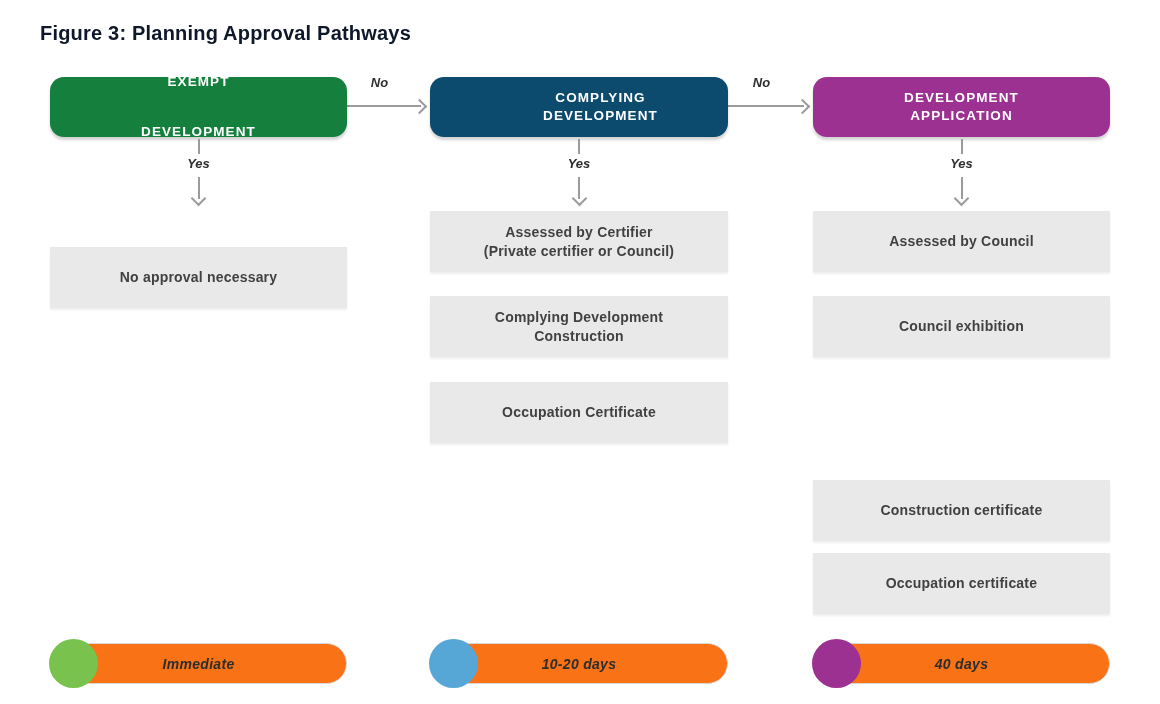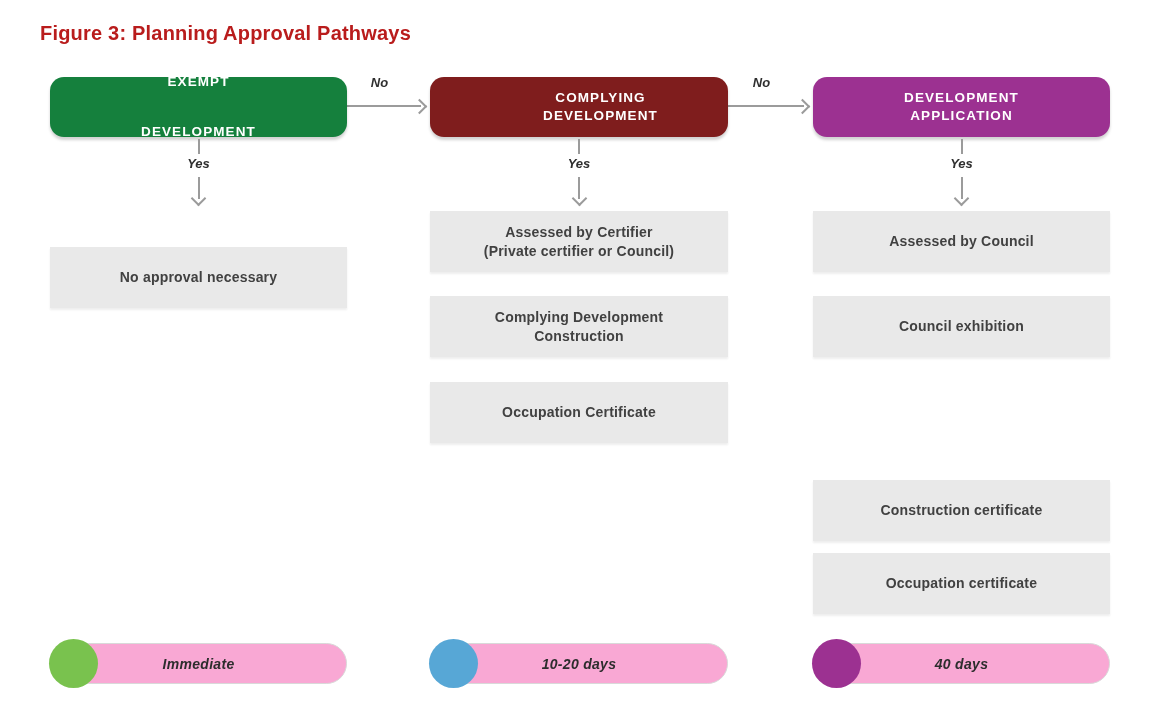--- a/index.html
+++ b/index.html
@@ -1,37 +1,37 @@
 <!DOCTYPE html>
 <html><head>
 <meta charset="utf-8">
 <style>
   html,body{margin:0;padding:0;background:#fff;}
   .canvas{position:relative;width:1160px;height:704px;background:#ffffff;
           font-family:"Liberation Sans",sans-serif;overflow:hidden;}
   .title{position:absolute;left:40px;top:22px;font-size:20px;font-weight:bold;
-         color:#b91c1c;letter-spacing:.2px;}
+         color:#0f172a;letter-spacing:.2px;}
   .col{position:absolute;top:0;height:704px;}
   .head{position:absolute;top:77px;left:0;right:0;height:60px;border-radius:14px;
         display:flex;flex-direction:column;align-items:center;justify-content:center;
         color:#ffffff;font-weight:bold;font-size:13.5px;letter-spacing:1.1px;
         line-height:1.3;text-align:center;box-shadow:0 3px 3px rgba(0,0,0,.18);}
   .v-line{position:absolute;left:calc(50% - 1px);width:2px;background:#9b9b9b;}
   .l1{top:139px;height:15px;}
   .l2{top:177px;height:22px;}
   .yes{position:absolute;top:156px;left:0;right:0;text-align:center;font-size:13px;
        font-weight:bold;font-style:italic;color:#2f2f2f;}
   .chev-down{position:absolute;top:193px;left:calc(50% - 5.5px);width:9px;height:9px;
        border-right:2px solid #9b9b9b;border-bottom:2px solid #9b9b9b;transform:rotate(45deg);}
   .step{position:absolute;left:0;right:0;height:61px;background:#e9e9e9;
         display:flex;flex-direction:column;align-items:center;justify-content:center;
         text-align:center;font-size:14px;font-weight:bold;color:#414141;
         line-height:1.35;letter-spacing:.2px;box-shadow:0 2px 2px rgba(0,0,0,.07);}
   .pill{position:absolute;left:0;right:0;top:643px;height:41px;border:1px solid #d9d9d9;
-        border-radius:22px;background:#f9a8d4;display:flex;align-items:center;justify-content:center;
+        border-radius:22px;background:#f97316;display:flex;align-items:center;justify-content:center;
         box-sizing:border-box;}
   .pill-label{font-size:14px;font-weight:bold;font-style:italic;color:#2d2d2d;letter-spacing:.3px;}
   .dot{position:absolute;left:-1px;top:639px;width:49px;height:49px;border-radius:50%;}
   .no-group{position:absolute;top:75px;height:45px;}
   .no-label{position:absolute;top:0;left:0;right:16px;text-align:center;font-size:13px;
         font-weight:bold;font-style:italic;color:#2f2f2f;}
   .h-line{position:absolute;top:30px;left:0;width:74px;height:2px;background:#9b9b9b;}
   .chev-right{position:absolute;top:26px;right:3px;width:9px;height:9px;
         border-top:2px solid #9b9b9b;border-right:2px solid #9b9b9b;transform:rotate(45deg);}
 </style>
@@ -68,21 +68,21 @@
       <div>No approval necessary</div>
     </div>
 
     <div class="pill">
       <span class="pill-label">Immediate</span>
     </div>
     <div class="dot" style="background-color: rgb(121, 194, 78);"></div>
   </div>
 
   <div class="col" style="left:430px;width:298px;">
-    <div class="head" style="background-color: #7f1d1d; padding-left: 43px;">
+    <div class="head" style="background-color: #0c4a6e; padding-left: 43px;">
       <div>COMPLYING</div>
       <div>DEVELOPMENT</div>
     </div>
     <div class="v-line l1"></div>
     <div class="yes">Yes</div>
     <div class="v-line l2"></div>
     <div class="chev-down"></div>
 
     <div class="step" style="top:211px;">
       <div>Assessed by Certifier</div>

